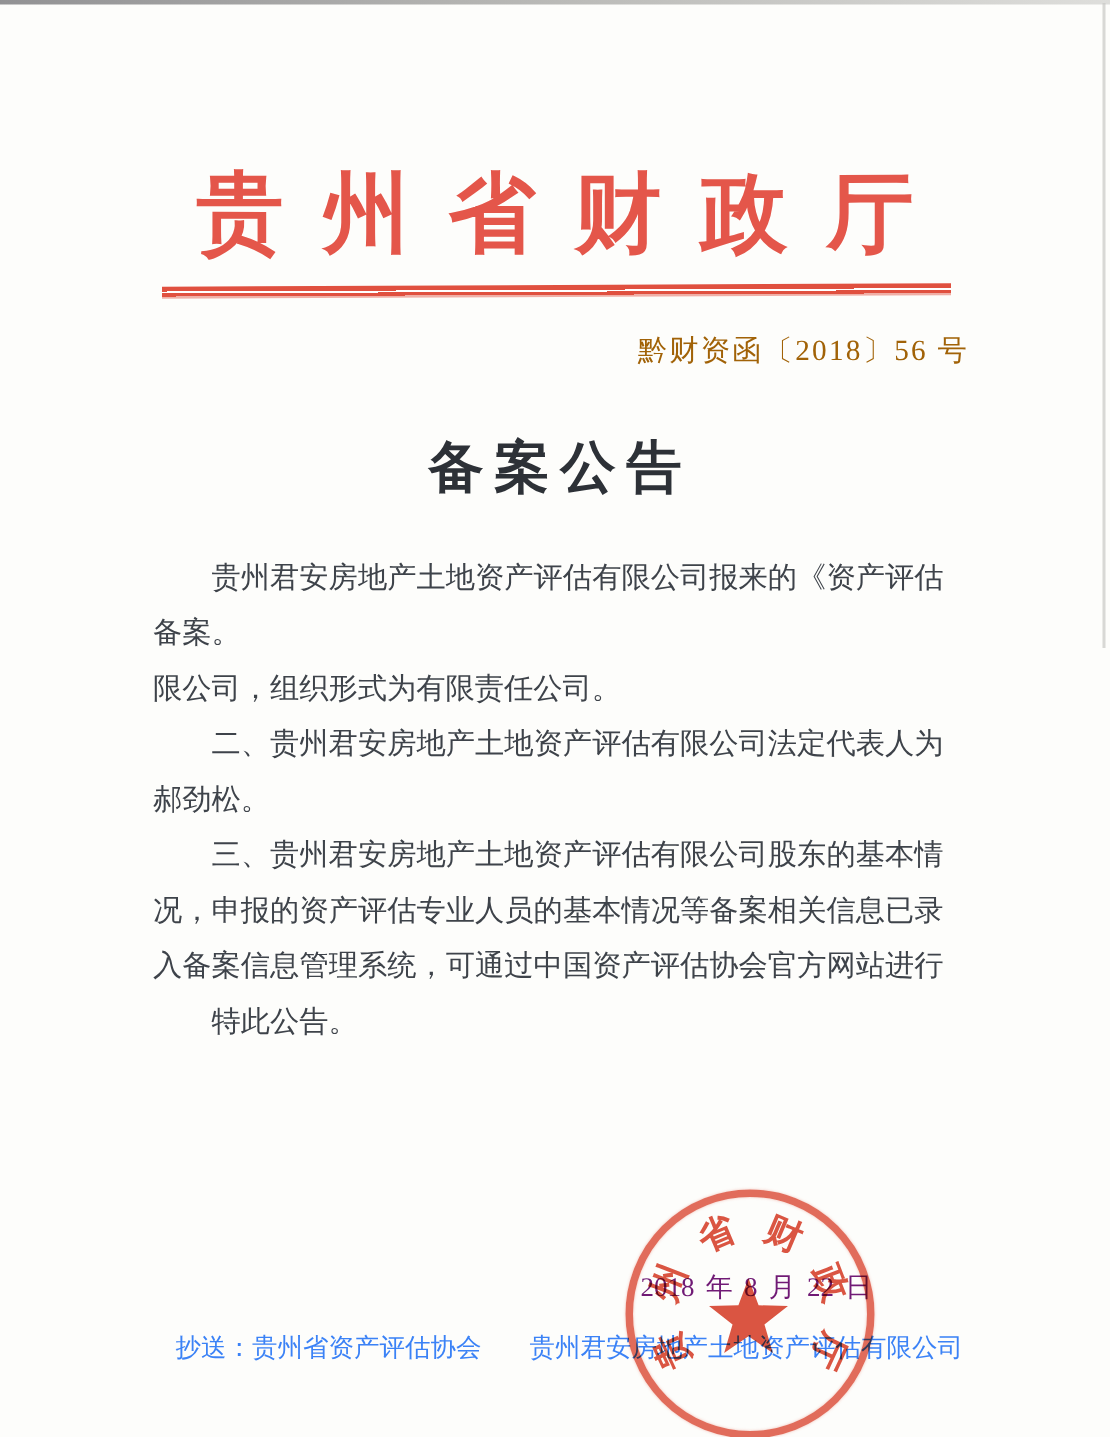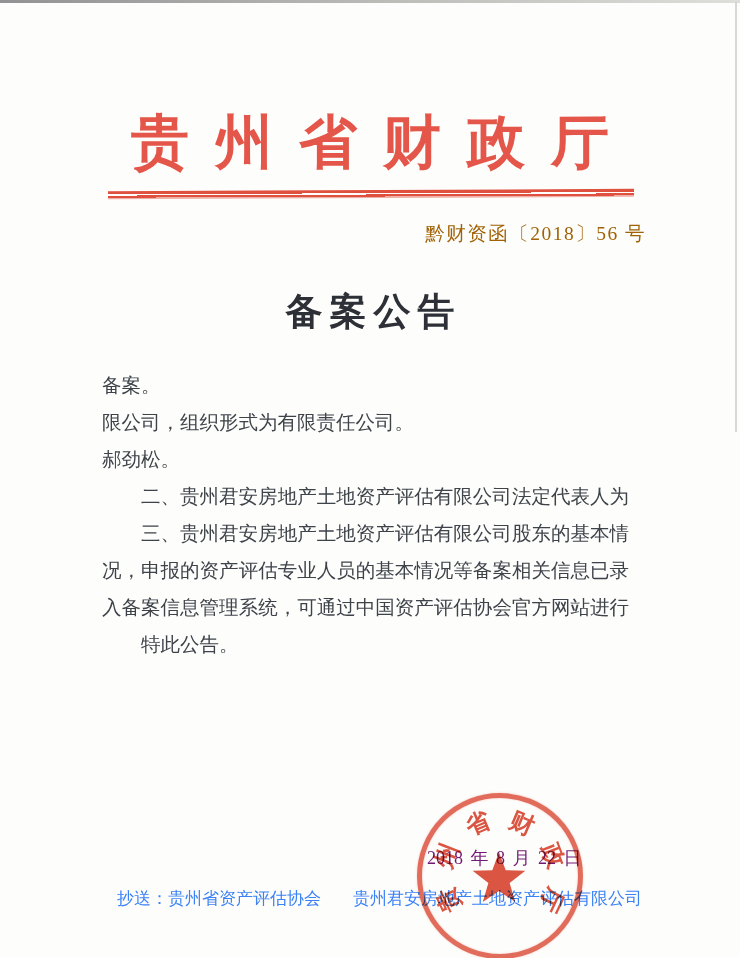--- a/index.html
+++ b/index.html
@@ -104,24 +104,25 @@
 
   <div class="agency-title">贵州省财政厅</div>
 
   <div class="red-rule"></div>
 
   <div class="doc-number">黔财资函〔2018〕56 号</div>
 
   <div class="notice-title">备案公告</div>
 
   <div class="document-body">
+      <div class="line indent full">贵州君安房地产土地资产评估有限公司报来的《资产评估</div>
       <div class="line">备案。</div>
       <div class="line">限公司，组织形式为有限责任公司。</div>
+      <div class="line indent full">二、贵州君安房地产土地资产评估有限公司法定代表人为</div>
       <div class="line">郝劲松。</div>
-      <div class="line indent full">二、贵州君安房地产土地资产评估有限公司法定代表人为</div>
       <div class="line indent full">三、贵州君安房地产土地资产评估有限公司股东的基本情</div>
       <div class="line full">况，申报的资产评估专业人员的基本情况等备案相关信息已录</div>
       <div class="line full">入备案信息管理系统，可通过中国资产评估协会官方网站进行</div>
       <div class="line indent">特此公告。</div>
     </div>
 
   <div class="date-line">2018 年 8 月 22 日</div>
 
   <div class="cc-line"><span>抄送：</span><span><span class="recipient">贵州省资产评估协会</span><span class="recipient">贵州君安房地产土地资产评估有限公司</span></span></div>
 

